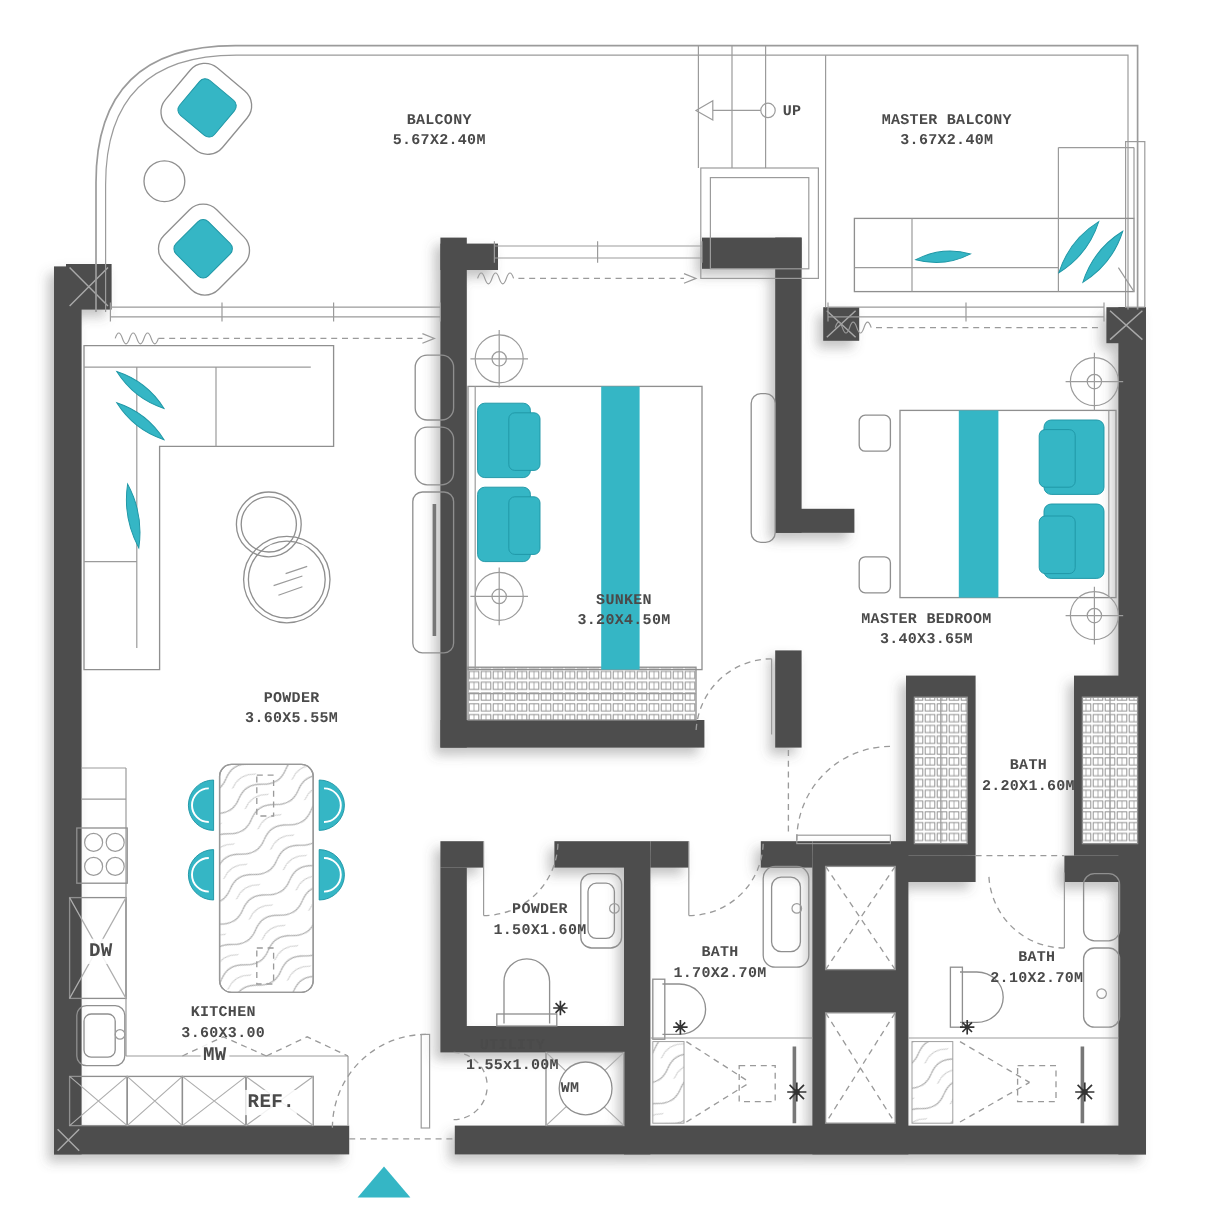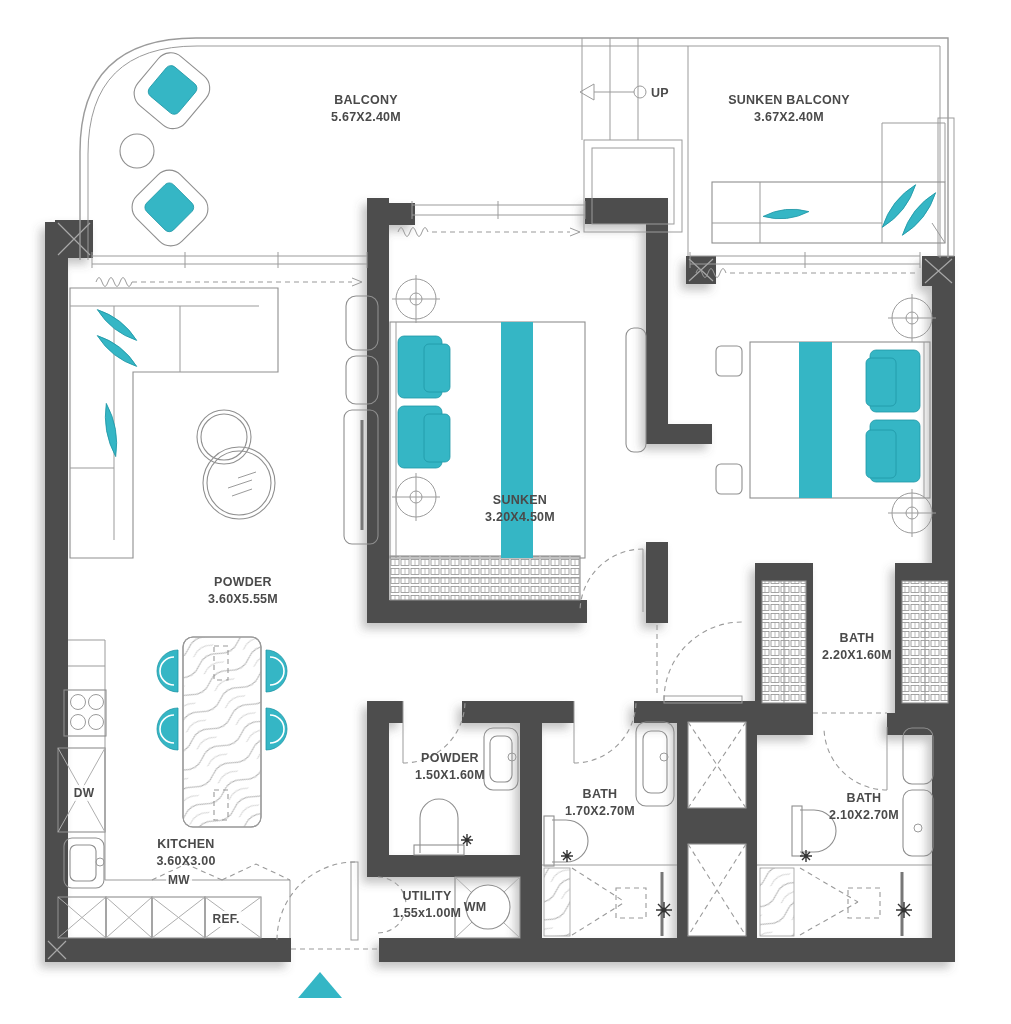--- a/index.html
+++ b/index.html
@@ -14,23 +14,23 @@
   .dash{stroke:#9a9a9a;fill:none;stroke-width:1.1px;stroke-dasharray:5 4;}
   .fix{stroke:#8f8f8f;fill:#fff;stroke-width:1.1px;}
   .fixn{stroke:#8f8f8f;fill:none;stroke-width:1.1px;}
   .xline{stroke:#aeaeae;stroke-width:1px;}
   .colx{stroke:#a8a8a8;stroke-width:1.2px;}
   .teal{fill:var(--accent);stroke:var(--accent-dk);stroke-width:0.8px;}
   .tealn{fill:var(--accent);stroke:none;}
   .star{stroke:#333;stroke-width:1.4px;}
   .lbl{position:absolute;transform:translateX(-50%);text-align:center;white-space:nowrap;
        font-size:12.5px;font-weight:600;line-height:1.34;letter-spacing:.25px;color:var(--label);}
-  .lbl span{display:block;}
+  .lbl span{display:block;font-family:Liberation Mono, monospace;}
   .ctr{transform:translate(-50%,-50%);}
-  .tag{font-size:12px;background:rgba(255,255,255,.85);padding:0 2px;}
+  .tag{font-size:16px;background:rgba(255,255,255,.85);padding:0 2px;}
 </style>
 </head>
 <body>
 
 <div class="plan">
 <svg width="1011" height="1024" viewBox="0 0 1011 1024">
   <defs>
     <filter id="ws" x="-20%" y="-20%" width="140%" height="140%">
       <feDropShadow dx="-5" dy="6" stdDeviation="5" flood-color="#555" flood-opacity="0.35"></feDropShadow>
     </filter>
@@ -329,30 +329,34 @@
   </g>
 
   <polygon class="tealn" points="298,998 342,998 320,972"></polygon>
 </svg>
 
   <div class="lbl" style="left:366px;top:92px">
     <span>BALCONY</span>
     <span>5.67X2.40M</span>
   </div>
   <div class="lbl" style="left:789px;top:92px">
-    <span>SUNKEN BALCONY</span>
+    <span>MASTER BALCONY</span>
     <span>3.67X2.40M</span>
   </div>
   <div class="lbl" style="left:660px;top:85px">
     <span>UP</span>
   </div>
   <div class="lbl" style="left:520px;top:492px">
     <span>SUNKEN</span>
     <span>3.20X4.50M</span>
   </div>
+  <div class="lbl" style="left:772px;top:508px">
+    <span>MASTER BEDROOM</span>
+    <span>3.40X3.65M</span>
+  </div>
   <div class="lbl" style="left:243px;top:574px">
     <span>POWDER</span>
     <span>3.60X5.55M</span>
   </div>
   <div class="lbl" style="left:857px;top:630px">
     <span>BATH</span>
     <span>2.20X1.60M</span>
   </div>
   <div class="lbl" style="left:450px;top:750px">
     <span>POWDER</span>
@@ -363,21 +367,21 @@
     <span>1.70X2.70M</span>
   </div>
   <div class="lbl" style="left:864px;top:790px">
     <span>BATH</span>
     <span>2.10X2.70M</span>
   </div>
   <div class="lbl" style="left:186px;top:836px">
     <span>KITCHEN</span>
     <span>3.60X3.00</span>
   </div>
-  <div class="lbl" style="left:427px;top:888px">
+  <div class="lbl" style="left:427px;top:863px">
     <span>UTILITY</span>
     <span>1.55x1.00M</span>
   </div>
   <div class="lbl ctr" style="left:475px;top:907px">
     <span>WM</span>
   </div>
   <div class="lbl ctr" style="left:84px;top:793px">
     <span class="tag">DW</span>
   </div>
   <div class="lbl ctr" style="left:179px;top:880px">

